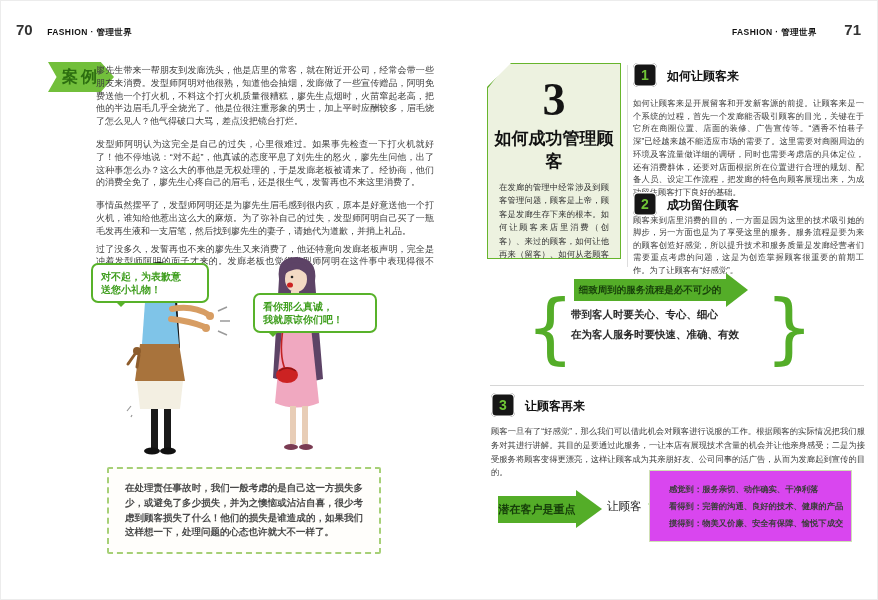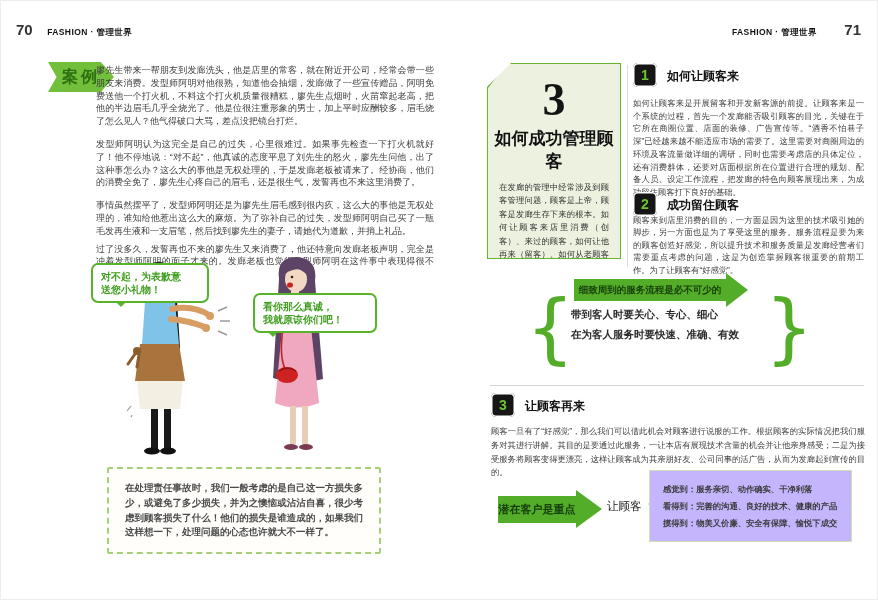--- a/index.html
+++ b/index.html
@@ -67,41 +67,41 @@
   .potential-arrow .head{border-width:19px 0 19px 26px;}
 
   .brace{font-size:76px;color:#54ad28;font-weight:normal;line-height:80px;
     font-family:"DejaVu Sans","Liberation Sans",sans-serif;}
   .service-points div{font-size:10.5px;font-weight:bold;color:#2a2a2a;line-height:19.5px;}
 
   .let-customer{font-size:11.5px;color:#222;font-weight:500;}
   .tri-left{width:0;height:0;border:6px solid transparent;border-right:11px solid #54ad28;}
 
   .perception-box{left:648px;top:469px;width:203px;height:72px;box-sizing:border-box;
-    background:#c4b5fd;border:1px solid #cfe0b4;padding:10px 13px;}
+    background:#d946ef;border:1px solid #cfe0b4;padding:10px 19px;}
   .perception-box div{font-size:8.3px;font-weight:600;color:#3c3c3c;line-height:17px;white-space:nowrap;}
 </style>
 </head>
 <body>
 
 <div class="spread">
 
   <div class="abs" style="left:15px;top:20px;">
     <span class="pagenum">70</span>
     <span class="runhead" style="margin-left:10px;"><b>FASHION · 管理世界</b></span>
   </div>
 
   <div class="abs case-badge">
     <span>案例</span>
   </div>
 
   <div class="abs case-text">
     <p>廖先生带来一帮朋友到发廊洗头，他是店里的常客，就在附近开公司，经常会带一些朋友来消费。发型师阿明对他很熟，知道他会抽烟，发廊做了一些宣传赠品，阿明免费送他一个打火机，不料这个打火机质量很糟糕，廖先生点烟时，火苗窜起老高，把他的半边眉毛几乎全烧光了。他是位很注重形象的男士，加上平时应酬较多，眉毛烧了怎么见人？他气得破口大骂，差点没把镜台打烂。</p>
     <p>发型师阿明认为这完全是自己的过失，心里很难过。如果事先检查一下打火机就好了！他不停地说：“对不起”，他真诚的态度平息了刘先生的怒火，廖先生问他，出了这种事怎么办？这么大的事他是无权处理的，于是发廊老板被请来了。经协商，他们的消费全免了，廖先生心疼自己的眉毛，还是很生气，发誓再也不来这里消费了。</p>
-    <p>事情虽然摆平了，发型师阿明还是为廖先生眉毛感到很内疚，这么大的事他是无权处理的，谁知给他惹出这么大的麻烦。为了弥补自己的过失，发型师阿明自己买了一瓶毛发再生液和一支眉笔，然后找到廖先生的妻子，请她代为道歉，并捎上礼品。</p>
+    <p>事情虽然摆平了，发型师阿明还是为廖先生眉毛感到很内疚，原本是好意送他一个打火机，谁知给他惹出这么大的麻烦。为了弥补自己的过失，发型师阿明自己买了一瓶毛发再生液和一支眉笔，然后找到廖先生的妻子，请她代为道歉，并捎上礼品。</p>
     <p>过了没多久，发誓再也不来的廖先生又来消费了，他还特意向发廊老板声明，完全是冲着发型师阿明的面子才来的。发廊老板也觉得发型师阿明在这件事中表现得很不错，破格提升他做发型主管。</p>
   </div>
 
   <div class="abs illustration">
     <svg width="308" height="210" viewBox="0 0 308 210">
 
       <g>
         <path d="M58,30 Q55,11 73,11 Q92,13 89,33 L93,97 Q85,105 78,95 L76,52 Z" fill="#161616"></path>
         <ellipse cx="73" cy="31" rx="13" ry="15" fill="#d79d63"></ellipse>
         <path d="M60,26 Q61,11 75,12 Q89,14 87,27 Q79,17 71,20 Q64,21 60,26" fill="#161616"></path>

